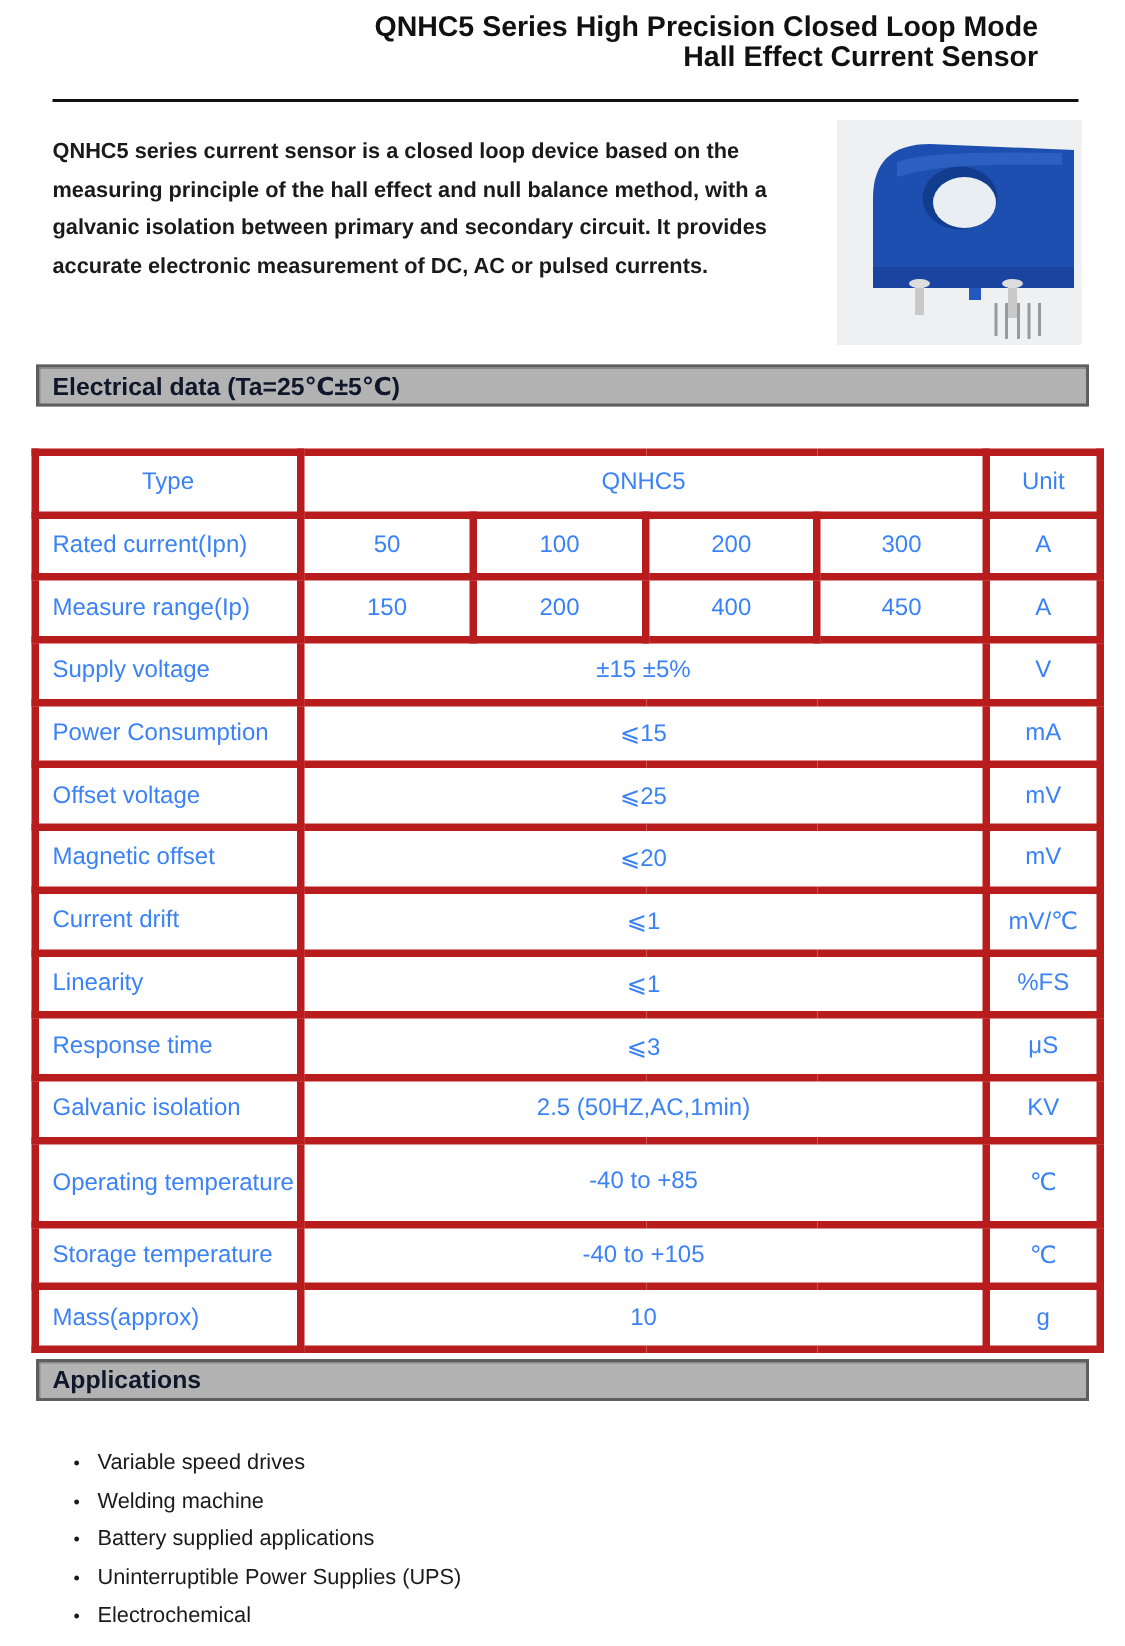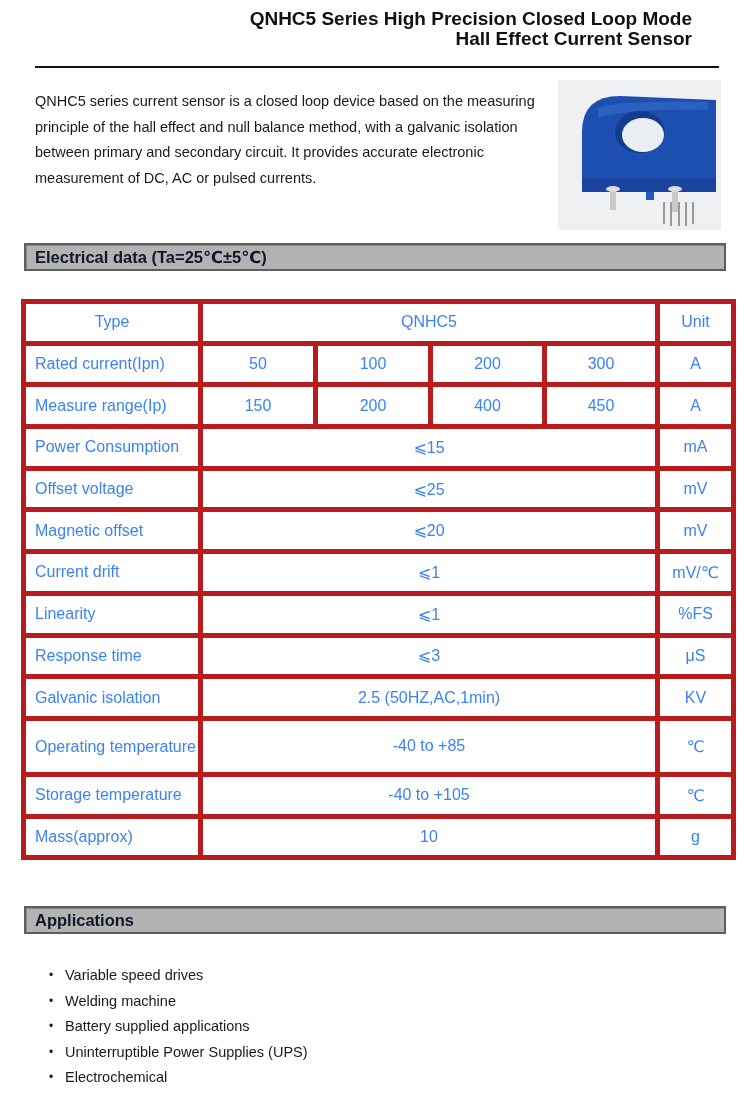--- a/index.html
+++ b/index.html
@@ -2,21 +2,21 @@
 <html><head>
 <meta charset="utf-8">
 <style>
   html, body { margin: 0; padding: 0; background: #ffffff; }
   body { width: 750px; height: 1097px; position: relative; overflow: hidden;
          font-family: "Liberation Sans", "DejaVu Sans", sans-serif; color: #111; }
   .title { position: absolute; right: 58px; top: 9px; text-align: right;
            font-weight: bold; font-size: 19px; line-height: 20px; color: #111; }
   .rule { position: absolute; left: 35px; top: 66px; width: 684px; height: 2px; background: #111; }
   .intro { position: absolute; left: 35px; top: 89px; width: 520px;
-           font-size: 14.5px; line-height: 25.6px; color: #1a1a1a; }
+           font-size: 14.5px; line-height: 25.6px; color: #1a1a1a; font-weight: bold; }
   .photo { position: absolute; left: 558px; top: 80px; width: 163px; height: 150px;
            background: #eef0f2; overflow: hidden; }
   .section-bar { position: absolute; left: 24px; width: 702px; height: 28px;
                  background: #b3b3b3; border: 2px solid #5e5e5e; box-sizing: border-box;
                  box-shadow: inset 1px 1px 0 #8a8a8a; }
   .section-bar span { position: absolute; left: 9px; top: 3px; font-weight: bold; font-size: 16.5px; color: #0f172a; }
   table.spec { position: absolute; left: 21px; top: 299px; border-collapse: collapse;
                width: 710px; table-layout: fixed; font-size: 16px; }
   table.spec td { border: 5px solid #b91c1c; height: 36.7px; padding: 0; text-align: center; color: #3b82f6; }
   table.spec td.label { text-align: left; padding-left: 9px; }
@@ -88,20 +88,25 @@
   </tr>
   <tr>
     <td class="label">Measure range(Ip)</td>
     <td>150</td>
     <td>200</td>
     <td>400</td>
     <td>450</td>
     <td>A</td>
   </tr>
   <tr>
+    <td class="label">Supply voltage</td>
+    <td colspan="4">±15 ±5%</td>
+    <td>V</td>
+  </tr>
+  <tr>
     <td class="label">Power Consumption</td>
     <td colspan="4">⩽15</td>
     <td>mA</td>
   </tr>
   <tr>
     <td class="label">Offset voltage</td>
     <td colspan="4">⩽25</td>
     <td>mV</td>
   </tr>
   <tr>

